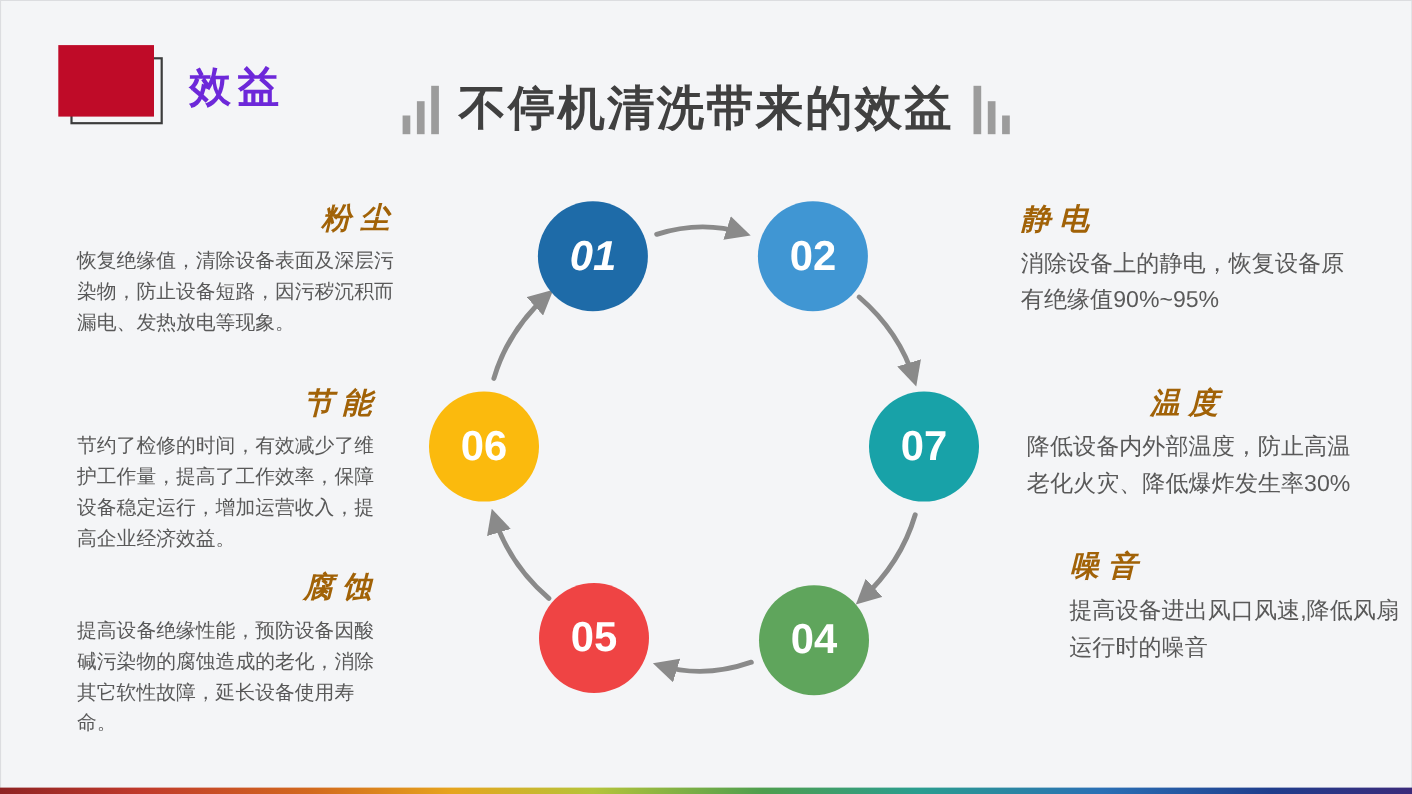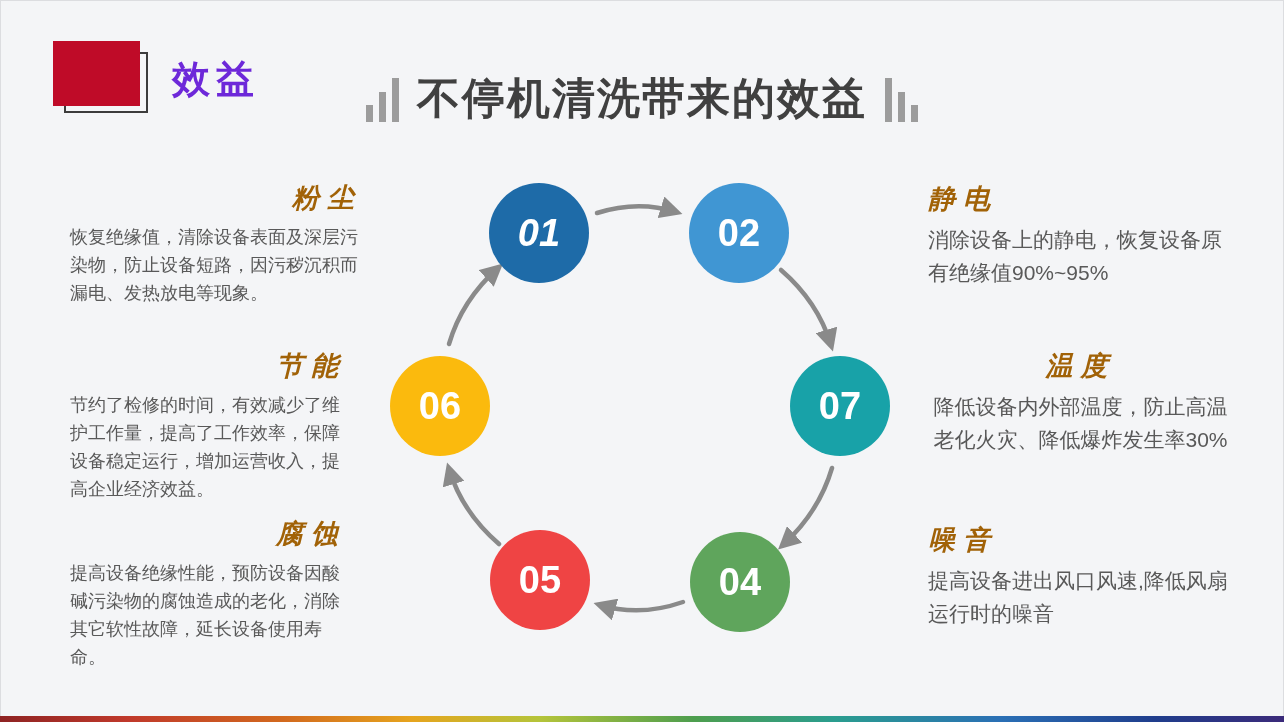--- a/index.html
+++ b/index.html
@@ -42,21 +42,21 @@
   .left-col .b-title{text-align:right;}
   .left-col .b-body{font-size:18px;line-height:1.56;}
   .right-col{left:928px;}
   .right-col .b-body{font-size:21px;line-height:1.55;}
   .bl1{top:180px;width:292px;}
   .bl2{top:348px;width:276px;}
   .bl3{top:516px;width:276px;}
   .bl1 .b-title,.bl2 .b-title,.bl3 .b-title{padding-right:0;}
   .br1{top:181px;width:305px;}
   .br2{top:348px;width:305px;text-align:center;}
-  .br3{top:522px;width:305px;}
+  .br3{top:497px;width:305px;margin-left:44px;}
   
   .rainbow{position:absolute;left:0;bottom:0;width:100%;height:6px;
     background:linear-gradient(90deg,#8e2323 0%,#c0392b 10%,#d2691e 22%,#e6a41e 32%,
                #b5c43a 42%,#4e9e4e 54%,#2a9d8f 65%,#2a6fb5 78%,#1f3d8c 90%,#3b2a7a 100%);}
 </style>
 </head>
 <body>
 
 <div class="slide">
 

